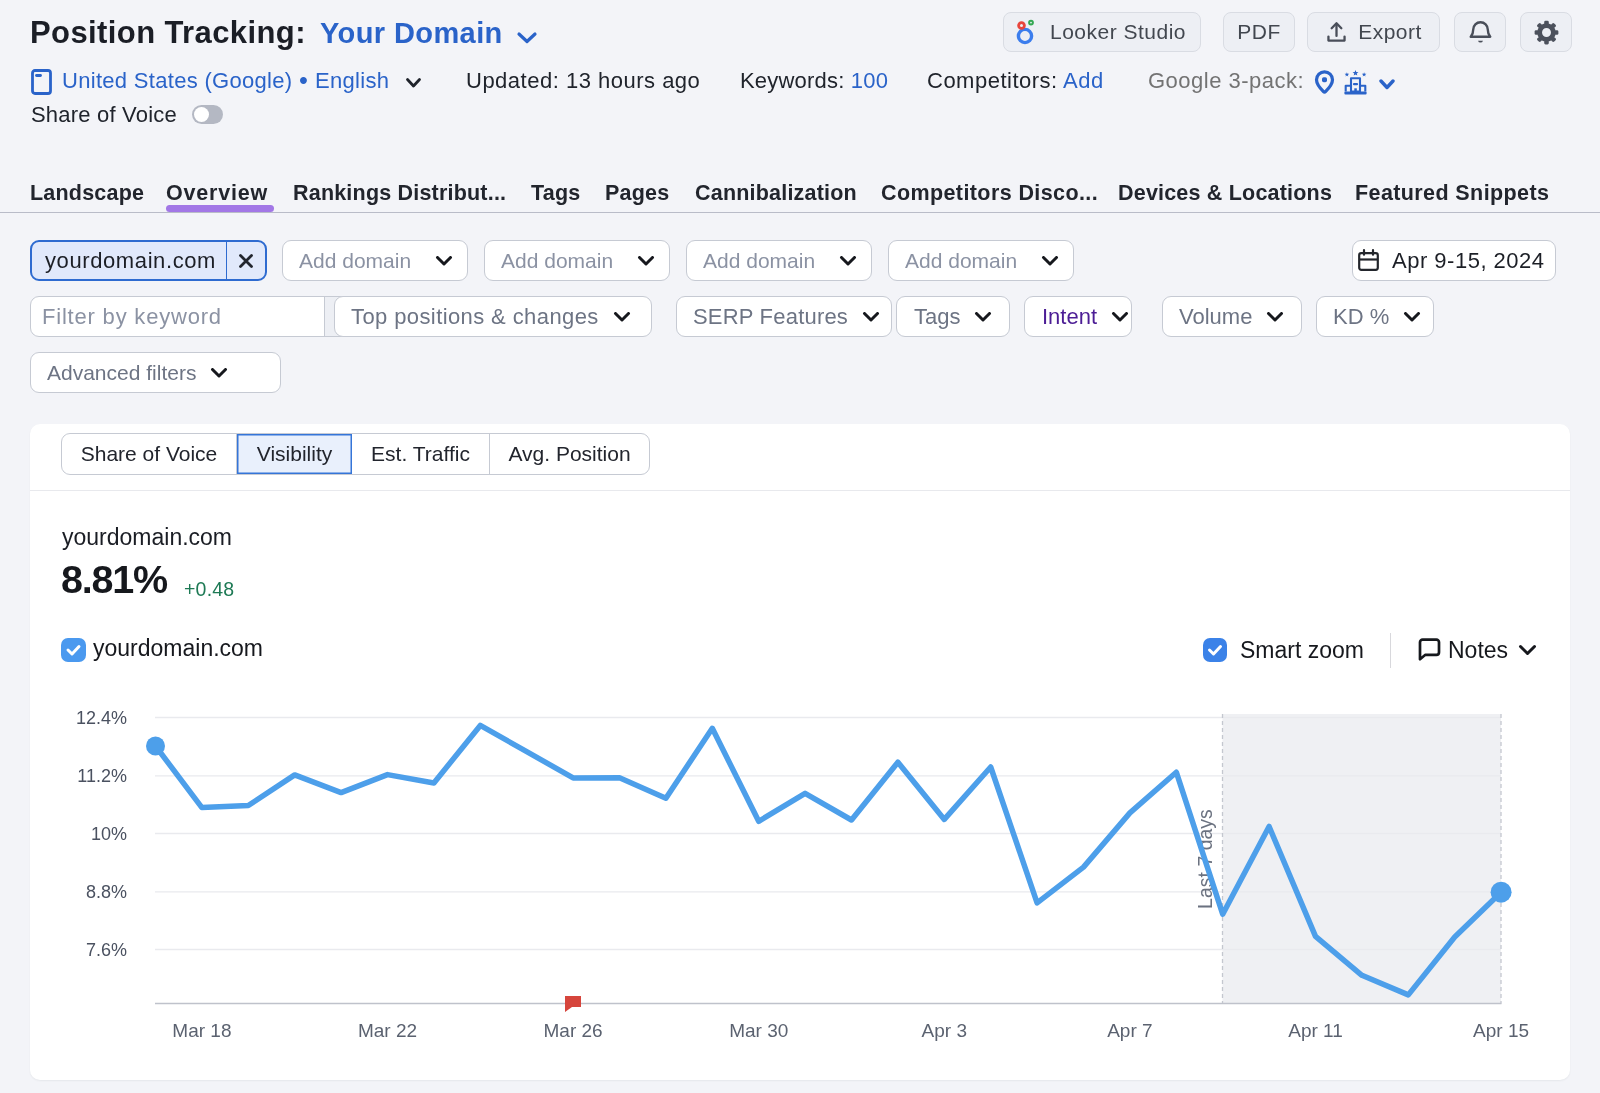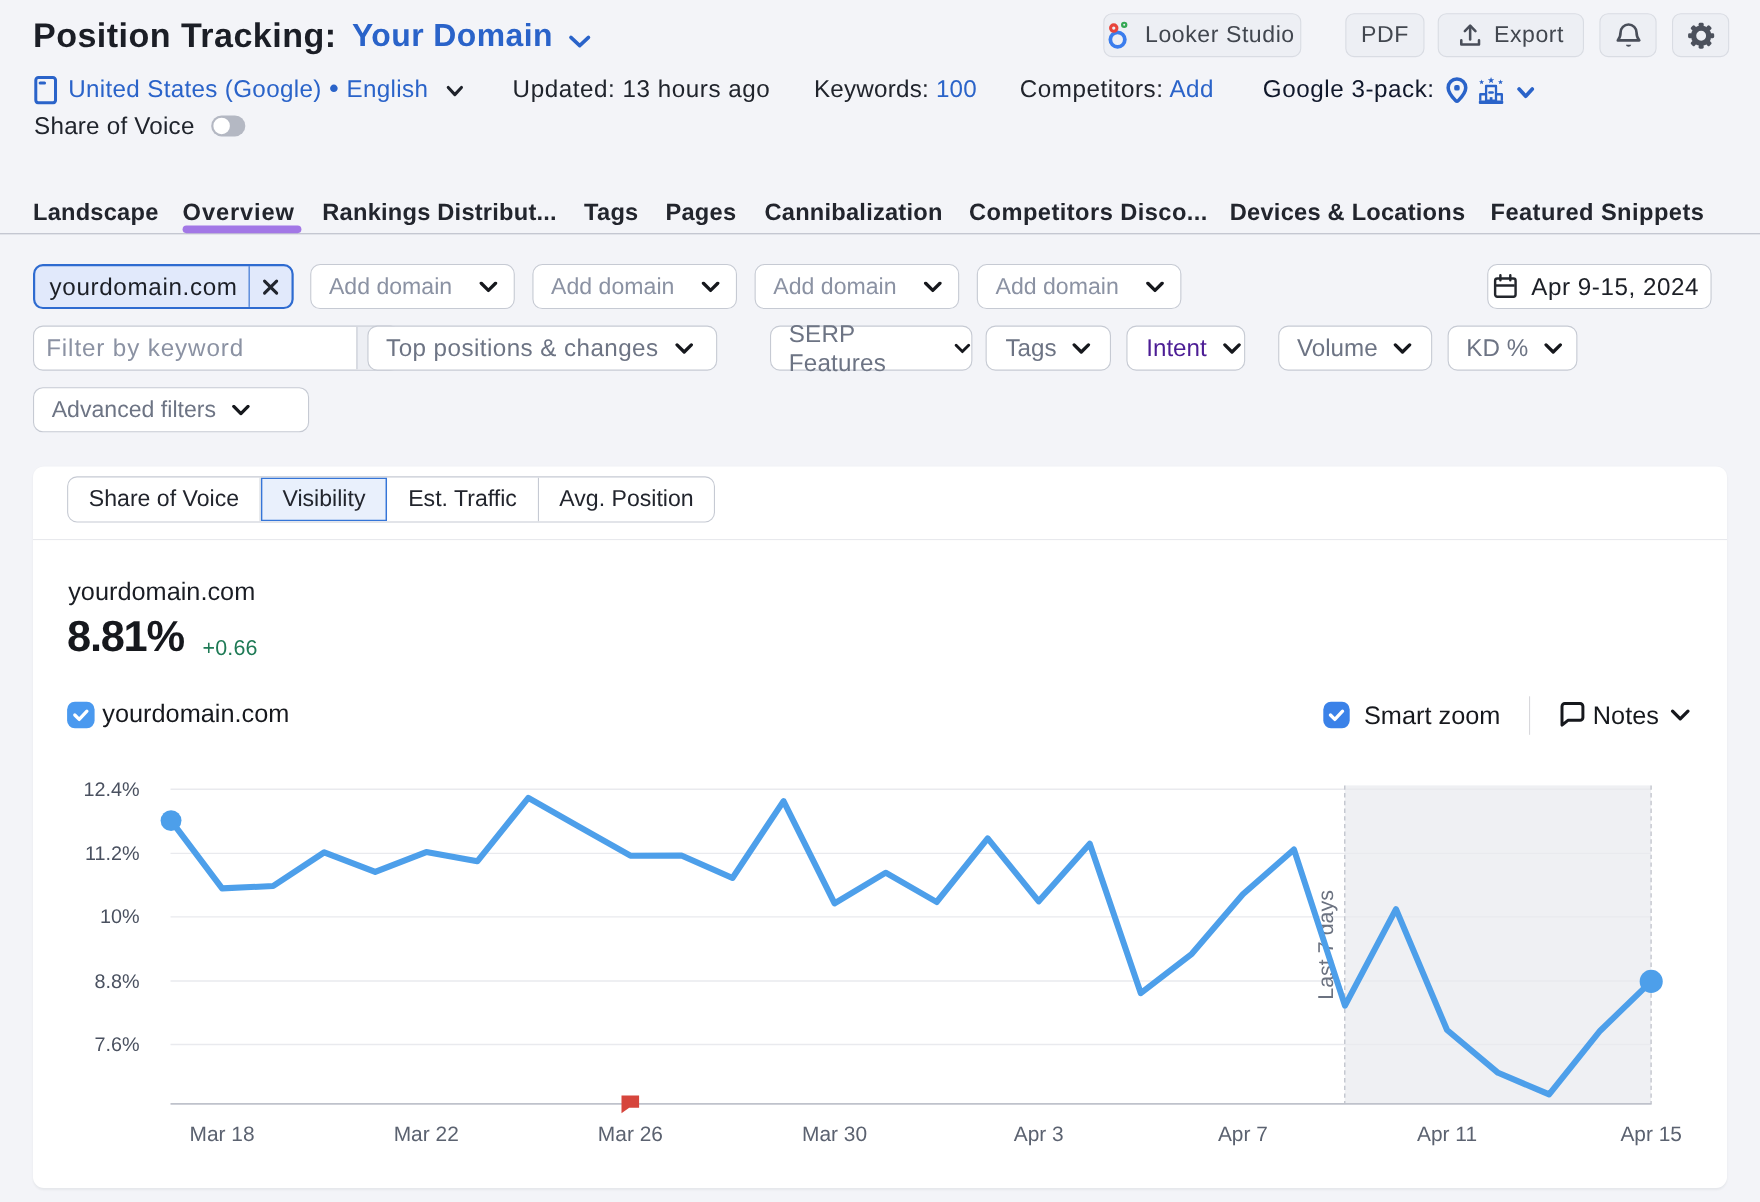--- a/index.html
+++ b/index.html
@@ -41,21 +41,21 @@
 </style>
 </head>
 <body>
 
 <div class="abs" style="left:30px; top:15px; font-size:31px; font-weight:bold; color:#1b1e26; letter-spacing:0.4px; line-height:36px;">Position Tracking:</div>
 <div class="abs" style="left:320px; top:15px; font-size:29px; font-weight:bold; color:#2a63c9; letter-spacing:0.4px; line-height:36px;">Your Domain</div>
 <svg class="abs" style="left:516px; top:31px;" width="22" height="13" viewBox="0 0 22 13">
     <path d="M3 3 L11 10.5 L19 3" fill="none" stroke="#2a63c9" stroke-width="3.2" stroke-linecap="round" stroke-linejoin="round"></path>
   </svg>
 
-<div class="btn" style="left:1003px; top:12px; width:180px;">
+<div class="btn" style="left:1003px; top:12px; width:198px;">
   <svg width="26" height="27" viewBox="0 0 26 27" style="margin-left:-4px;">
     <circle cx="11" cy="17" r="6.6" fill="none" stroke="#3b7ded" stroke-width="3.4"></circle>
     <circle cx="7.5" cy="6.5" r="2.9" fill="none" stroke="#e8453c" stroke-width="2.8"></circle>
     <circle cx="17" cy="3.6" r="1.9" fill="none" stroke="#34a853" stroke-width="2"></circle>
   </svg>
   <span>Looker Studio</span>
 </div>
 <div class="btn" style="left:1223px; top:12px; width:72px;">PDF</div>
 <div class="btn" style="left:1307px; top:12px; width:133px;">
   <svg width="23" height="23" viewBox="0 0 20 20" fill="none" stroke="#494e59" stroke-width="2" stroke-linecap="round" stroke-linejoin="round">
@@ -93,21 +93,21 @@
 </svg>
 <div class="abs" style="left:62px; top:68px; font-size:22px; letter-spacing:0.3px;">
   <span class="link">United States (Google)</span><span class="link" style="font-weight:bold; font-size:24px; line-height:22px;">&nbsp;•&nbsp;</span><span class="link">English</span>
 </div>
 <svg class="abs" style="left:405px; top:77px;" width="17" height="12" viewBox="0 0 17 12">
     <path d="M2.5 2.5 L8.5 9 L14.5 2.5" fill="none" stroke="#1f232b" stroke-width="2.8" stroke-linecap="round" stroke-linejoin="round"></path>
   </svg>
 <div class="abs" style="left:466px; top:68px; font-size:22px; color:#20242c; letter-spacing:0.5px;">Updated: 13 hours ago</div>
 <div class="abs" style="left:740px; top:68px; font-size:22px; color:#20242c; letter-spacing:0.2px;">Keywords: <span class="link">100</span></div>
 <div class="abs" style="left:927px; top:68px; font-size:22px; color:#20242c; letter-spacing:0.5px;">Competitors: <span class="link">Add</span></div>
-<div class="abs" style="left:1148px; top:68px; font-size:22px; color:#0f172a; letter-spacing:0.5px;">Google 3-pack:</div>
+<div class="abs" style="left:1148px; top:68px; font-size:22px; color:#737373; letter-spacing:0.5px;">Google 3-pack:</div>
 <svg class="abs" style="left:1314px; top:70px;" width="21" height="25" viewBox="0 0 21 25">
   <path d="M10.5 1.8 a8 8 0 0 1 8 8 c0 4.6-4.9 9.8-7 11.9 a1.4 1.4 0 0 1-2 0 c-2.1-2.1-7-7.3-7-11.9 a8 8 0 0 1 8-8 z" fill="none" stroke="#2a63c9" stroke-width="3.2"></path>
   <rect x="8" y="7.3" width="5" height="5" rx="1.7" fill="#2a63c9"></rect>
 </svg>
 <svg class="abs" style="left:1343px; top:70px;" width="25" height="25" viewBox="0 0 25 25">
   <g fill="#2a63c9">
     <polygon points="12.50,0.00 13.27,2.05 15.45,2.14 13.74,3.50 14.32,5.61 12.50,4.40 10.68,5.61 11.26,3.50 9.55,2.14 11.73,2.05"></polygon>
     <polygon points="3.90,2.20 4.49,3.78 6.18,3.86 4.86,4.91 5.31,6.54 3.90,5.61 2.49,6.54 2.94,4.91 1.62,3.86 3.31,3.78"></polygon>
     <polygon points="21.10,2.20 21.69,3.78 23.38,3.86 22.06,4.91 22.51,6.54 21.10,5.61 19.69,6.54 20.14,4.91 18.82,3.86 20.51,3.78"></polygon>
     <rect x="9.9" y="12.9" width="5.2" height="2.4" rx="1.2"></rect>
@@ -186,21 +186,21 @@
         <circle cx="8.4" cy="8.4" r="6.2"></circle>
         <path d="M13.2 13.2 L18 18"></path>
       </svg>
   </div>
 </div>
 <div class="wbtn" style="left:334px; top:296px; width:318px; color:#6d7484; padding-left:16px; letter-spacing:0.4px;">Top positions &amp; changes
   <svg width="18" height="10" viewBox="0 0 18 10" style="margin-left:14px;">
       <path d="M2.5 1.5 L9 8 L15.5 1.5" fill="none" stroke="#16181d" stroke-width="3" stroke-linecap="round" stroke-linejoin="round"></path>
     </svg>
 </div>
-<div class="wbtn" style="left:700px; top:296px; width:184px; color:#6d7484; padding-left:16px; letter-spacing:0.2px;">SERP Features
+<div class="wbtn" style="left:676px; top:296px; width:216px; color:#6d7484; padding-left:16px; letter-spacing:0.2px;">SERP Features
   <svg width="18" height="10" viewBox="0 0 18 10" style="margin-left:14px;">
       <path d="M2.5 1.5 L9 8 L15.5 1.5" fill="none" stroke="#16181d" stroke-width="3" stroke-linecap="round" stroke-linejoin="round"></path>
     </svg>
 </div>
 <div class="wbtn" style="left:896px; top:296px; width:114px; color:#6d7484; padding-left:17px;">Tags
   <svg width="18" height="10" viewBox="0 0 18 10" style="margin-left:14px;">
       <path d="M2.5 1.5 L9 8 L15.5 1.5" fill="none" stroke="#16181d" stroke-width="3" stroke-linecap="round" stroke-linejoin="round"></path>
     </svg>
 </div>
 <div class="wbtn" style="left:1024px; top:296px; width:108px; color:#4c1d95; padding-left:17px;">Intent
@@ -230,21 +230,21 @@
 <div class="abs" style="left:61px; top:433px; height:42px; display:flex; border:1px solid #c6cad3; border-radius:9px; background:#fff; overflow:hidden;">
   <div style="width:175px; display:flex; align-items:center; justify-content:center; font-size:21px; color:#22252d; border-right:1px solid #c6cad3;">Share of Voice</div>
   <div style="width:115px; display:flex; align-items:center; justify-content:center; font-size:21px; color:#22252d; background:#e9f0fc; box-shadow:inset 0 0 0 1.5px #3575d8;">Visibility</div>
   <div style="width:138px; display:flex; align-items:center; justify-content:center; font-size:21px; color:#22252d; border-right:1px solid #c6cad3;">Est. Traffic</div>
   <div style="width:159px; display:flex; align-items:center; justify-content:center; font-size:21px; color:#22252d;">Avg. Position</div>
 </div>
 <div class="abs" style="left:30px; top:490px; width:1540px; height:1px; background:#e8e9ed;"></div>
 
 <div class="abs" style="left:62px; top:524px; font-size:23px; color:#1a1d24;">yourdomain.com</div>
 <div class="abs" style="left:61px; top:557px; font-size:39.5px; font-weight:bold; color:#16181d; letter-spacing:-1.2px;">8.81%</div>
-<div class="abs" style="left:184px; top:578px; font-size:19.5px; color:#1e7a55; letter-spacing:0.2px;">+0.66</div>
+<div class="abs" style="left:184px; top:578px; font-size:19.5px; color:#1e7a55; letter-spacing:0.2px;">+0.48</div>
 
 <div class="abs" style="left:61px; top:638px; width:25px; height:24px; background:#4a99ef; border-radius:7px;">
   <svg width="25" height="24" viewBox="0 0 25 24">
       <path d="M7 12 L11 16 L18 8.5" fill="none" stroke="#fff" stroke-width="3" stroke-linecap="round" stroke-linejoin="round"></path>
     </svg>
 </div>
 <div class="abs" style="left:93px; top:635px; font-size:23px; color:#16181d;">yourdomain.com</div>
 
 <div class="abs" style="left:1203px; top:638px; width:24px; height:24px; background:#3b82e8; border-radius:7px;">
   <svg width="24" height="24" viewBox="0 0 24 24">

